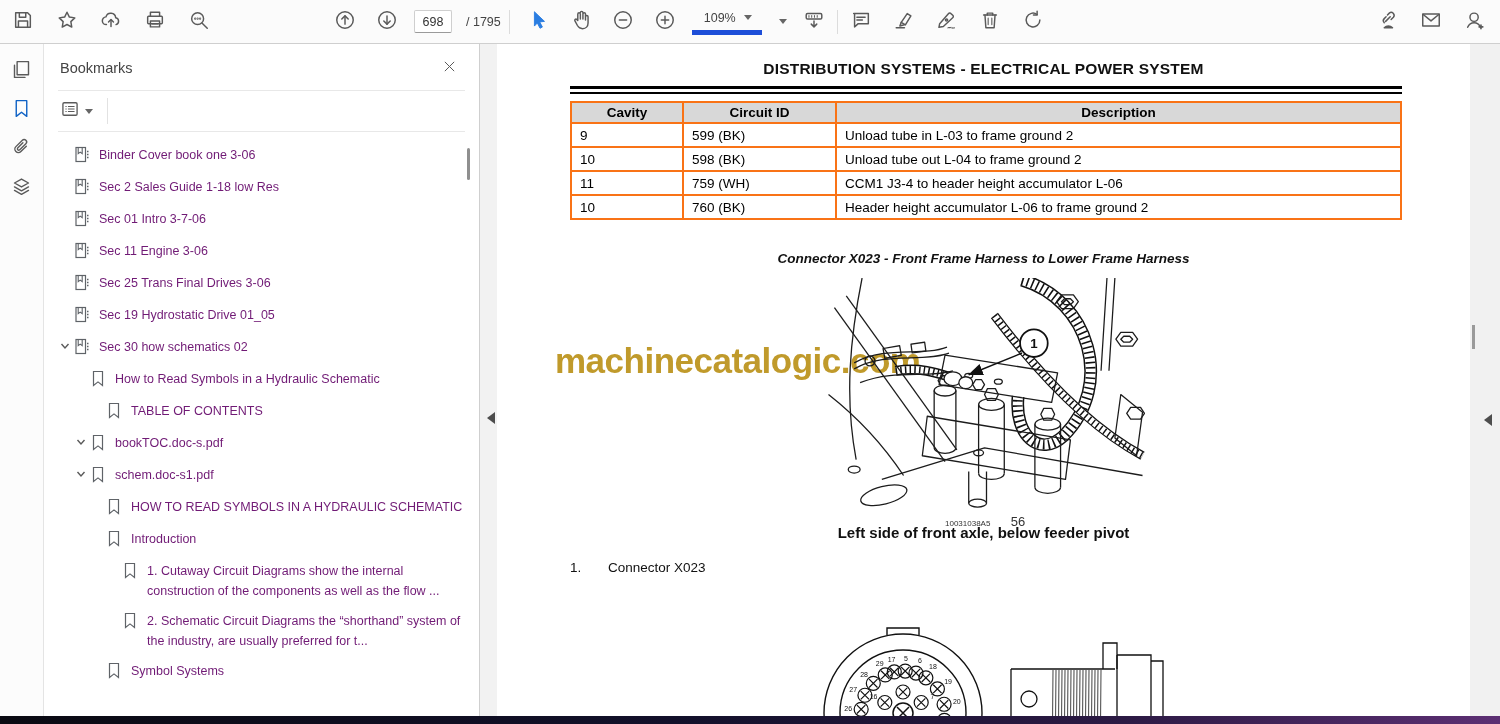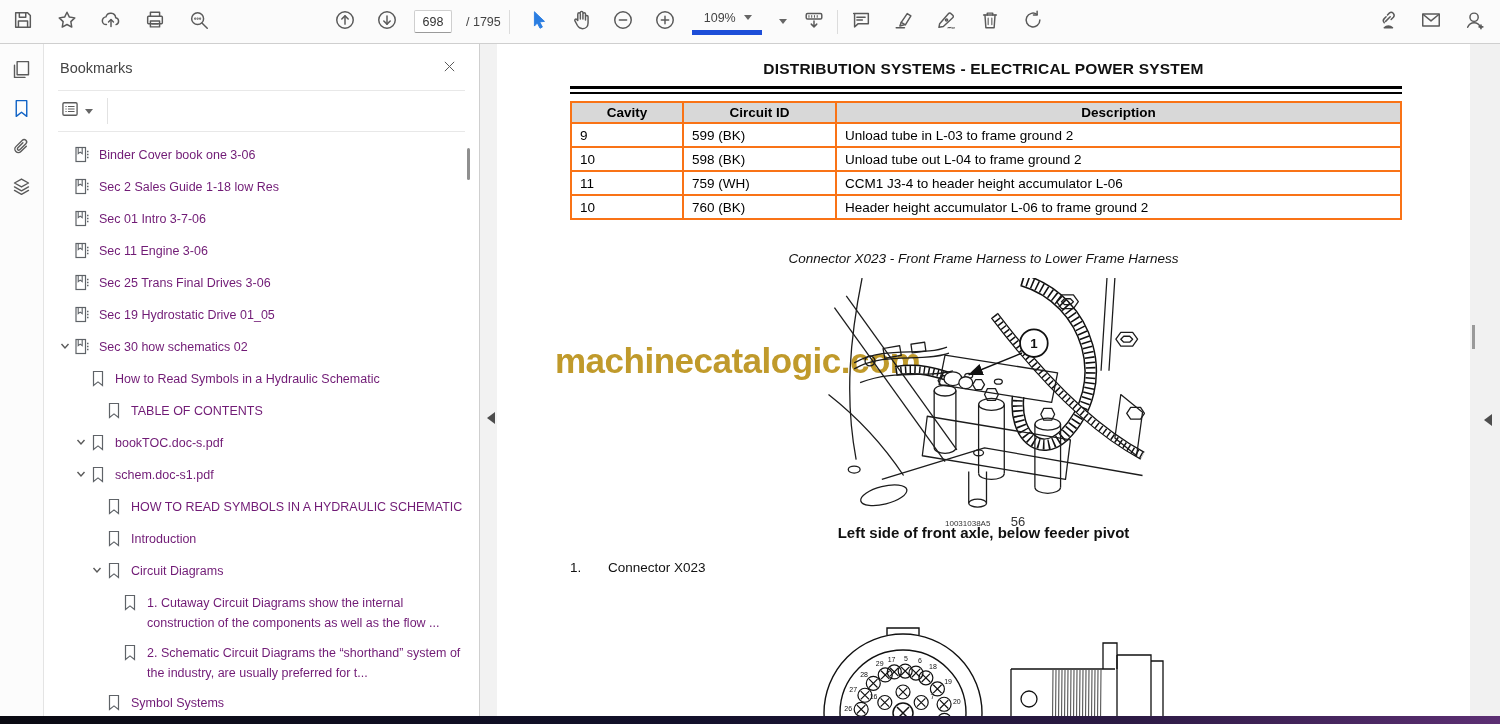--- a/index.html
+++ b/index.html
@@ -67,21 +67,21 @@
   .doc-title { position:absolute; top:16px; left:0; width:100%; text-align:center;
                font-size:15.5px; font-weight:bold; color:#111; letter-spacing:.2px; }
   .doc-rule { position:absolute; top:42px; left:73px; width:832px; height:8px;
               border-top:3px solid #000; border-bottom:2px solid #000; }
   .doc-table { position:absolute; top:57px; left:73px; width:832px; border-collapse:collapse; }
   .doc-table th, .doc-table td { border:2px solid #f97316; font-size:13.5px; color:#000;margin-left:48px; }
   .doc-table th { background:#d8d8d8; font-weight:bold; text-align:center; height:21px; }
   .doc-table td { height:24px; padding-left:8px; }
   .col-cavity { width:112px; } .col-circuit { width:153px; }
   .fig-caption-top { position:absolute; top:207px; left:0; width:100%; text-align:center;
-                     font-size:13.5px; font-weight:normal; font-style:italic; color:#111; }
+                     font-size:13.5px; font-weight:bold; font-style:italic; color:#111; }
   .watermark { position:absolute; top:297px; left:58px; font-size:35px; font-weight:bold;
                letter-spacing:-0.5px; color:#c09a2b; z-index:1; white-space:nowrap; }
   .fig1 { position:absolute; top:234px; left:331px; width:317px; height:237px; z-index:2; }
   .fig-code { position:absolute; top:468px; left:448px; z-index:2; }
   .fig-code .code { font-size:8px; color:#333; }
   .fig-code .num { font-size:13px; color:#333; margin-left:16px; }
   .fig-caption-bot { position:absolute; top:480px; left:0; width:100%; text-align:center;
                      font-size:15px; font-weight:bold; color:#111; }
   .doc-items { position:absolute; top:516px; left:73px; }
   .doc-item { display:flex; font-size:13.5px; color:#111; }
@@ -427,31 +427,20 @@
               <path d="M3.5 1.5h9v14l-4.5-3.6-4.5 3.6z" fill="none" stroke="#5f6368" stroke-width="1.2"></path>
             </svg></span>
           <span class="bm-label">HOW TO READ SYMBOLS IN A HYDRAULIC SCHEMATIC</span>
         </div>
         <div class="bm-row" style="padding-left: 42px;">
           <span class="bm-chev"></span>
           <span class="bm-ic"><svg viewBox="0 0 16 17">
               <path d="M3.5 1.5h9v14l-4.5-3.6-4.5 3.6z" fill="none" stroke="#5f6368" stroke-width="1.2"></path>
             </svg></span>
           <span class="bm-label">Introduction</span>
-        </div>
-        <div class="bm-row" style="padding-left: 42px;">
-          <span class="bm-chev">
-            <svg viewBox="0 0 12 12">
-              <path d="M2.5 4l3.5 4 3.5-4" fill="none" stroke="#5a5a5a" stroke-width="1.4"></path>
-            </svg>
-          </span>
-          <span class="bm-ic"><svg viewBox="0 0 16 17">
-              <path d="M3.5 1.5h9v14l-4.5-3.6-4.5 3.6z" fill="none" stroke="#5f6368" stroke-width="1.2"></path>
-            </svg></span>
-          <span class="bm-label">Circuit Diagrams</span>
         </div>
         <div class="bm-row" style="padding-left: 58px;">
           <span class="bm-chev"></span>
           <span class="bm-ic"><svg viewBox="0 0 16 17">
               <path d="M3.5 1.5h9v14l-4.5-3.6-4.5 3.6z" fill="none" stroke="#5f6368" stroke-width="1.2"></path>
             </svg></span>
           <span class="bm-label">1. Cutaway Circuit Diagrams show the internal construction of the components as well as the flow ...</span>
         </div>
         <div class="bm-row" style="padding-left: 58px;">
           <span class="bm-chev"></span>

